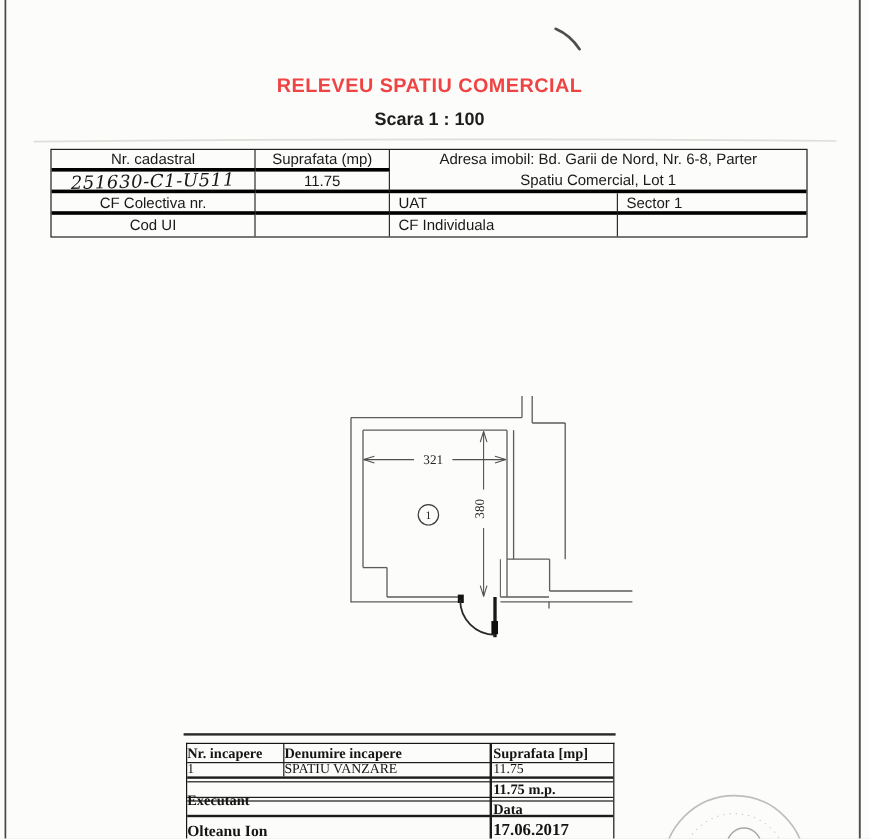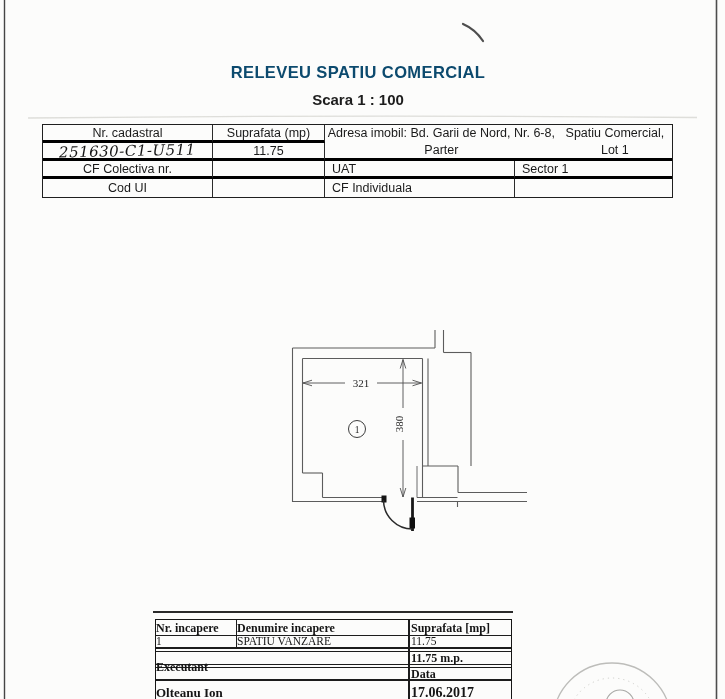--- a/index.html
+++ b/index.html
@@ -4,21 +4,21 @@
 <style>
   html,body { margin:0; padding:0; background:#e8e8e8; }
   .page {
     position:relative; width:725px; height:699px; margin:0 auto;
     background:#fcfcfb; overflow:hidden;
     font-family:"Liberation Sans", sans-serif; color:#1a1a1a;
   }
   
   .title {
     position:absolute; top:63px; left:0; width:716px; text-align:center;
-    font-size:16.5px; font-weight:600; letter-spacing:.4px; color:#0c4a6e;
+    font-size:16.5px; font-weight:600; letter-spacing:.4px; color:#ef4444;
   }
   .subtitle {
     position:absolute; top:91px; left:0; width:716px; text-align:center;
     font-size:15px; font-weight:600; color:#1d1d1d;
   }
   
   .cad-table {
     position:absolute; left:42px; top:124px; width:631px; height:74px;
     display:grid; grid-template-columns:170px 112px 190px 1fr;
     grid-template-rows:repeat(4,1fr);
@@ -26,21 +26,21 @@
   }
   .cad-cell {
     border-right:1px solid #2b2b2b; border-bottom:3px solid #000000;
     display:flex; align-items:center; justify-content:center;
     overflow:hidden; white-space:nowrap;
   }
   .cad-cell.left { justify-content:flex-start; padding-left:7px; }
   .cad-cell.no-r { border-right:none; }
   .cad-cell.no-b { border-bottom:none; }
   .cad-cell.addr {
-    grid-column:3/5; grid-row:1/3; 
+    grid-column:3/5; grid-row:1/3; flex-direction:column;
     justify-content:center; line-height:16.5px; white-space:normal;
     text-align:center;
   }
   .hand {
     font-family:"DejaVu Serif", serif; font-style:italic; font-size:15px;
     letter-spacing:.5px; transform:rotate(-1.2deg); color:#161616;
   }
   
   .stray-line { position:absolute; left:153px; top:611px; width:360px; height:1.8px; background:#2a2a2a; }
   .rooms {

